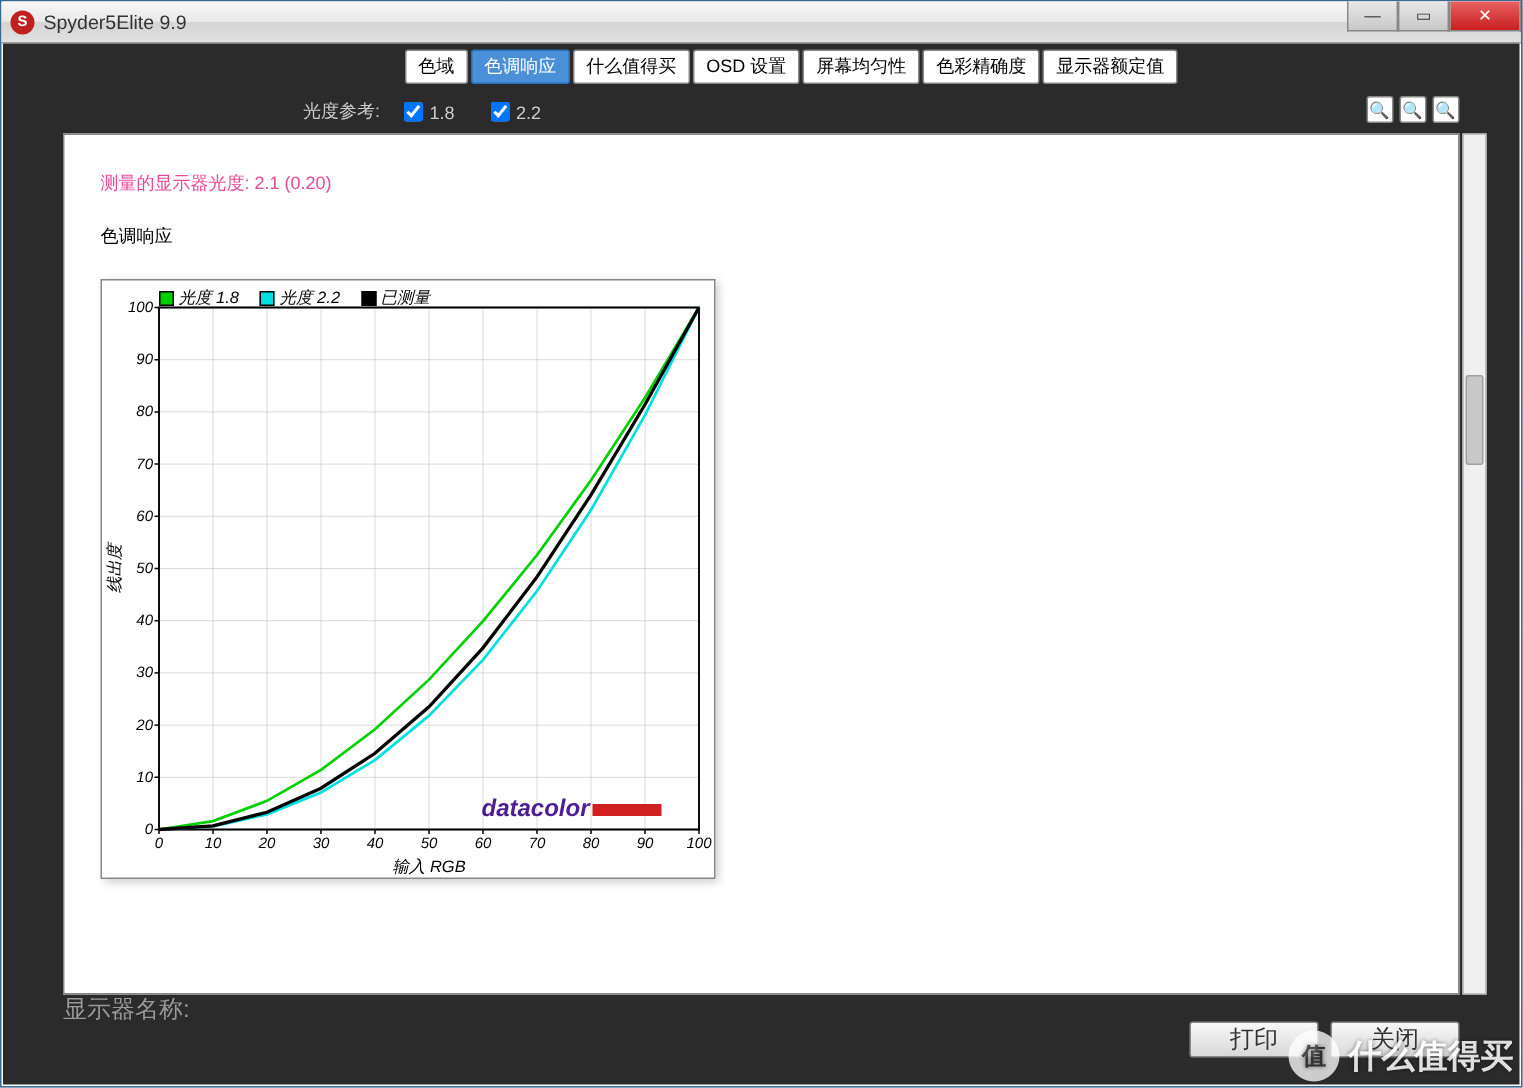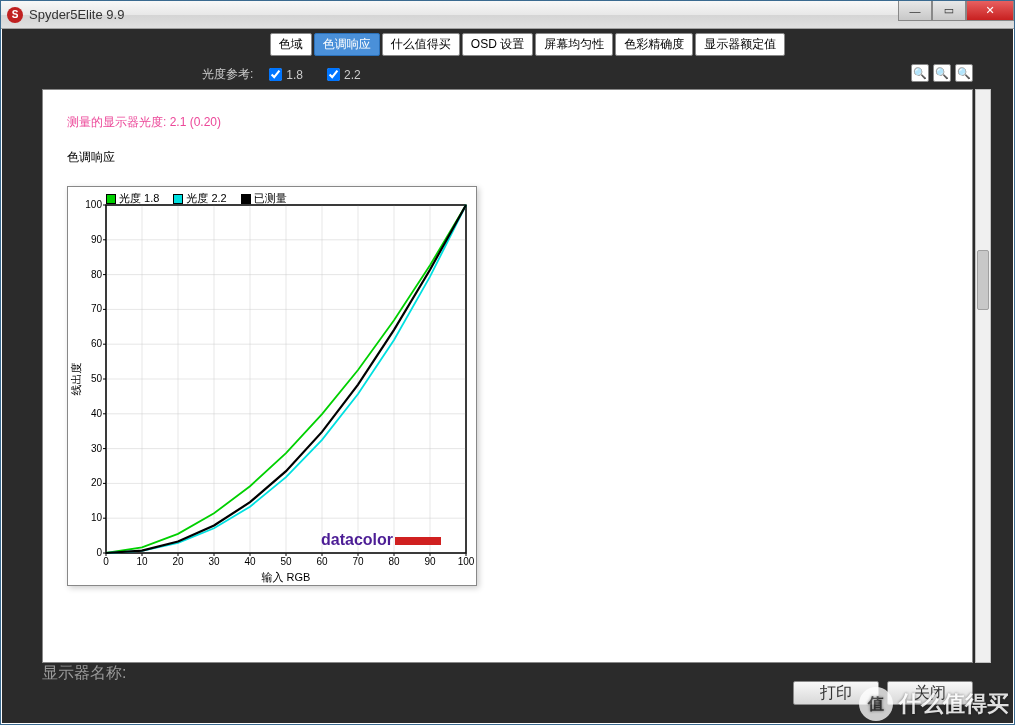--- a/index.html
+++ b/index.html
@@ -95,20 +95,21 @@
   }
   .panel-inner { padding: 24px 24px 10px 24px; }
   .info-line1 { font-size: 12px; color: #ec4899; margin-bottom: 18px; }
   .info-line2 { font-size: 12px; color: #000; margin-bottom: 20px; }
   .chart-wrap {
     width: 410px; height: 400px;
     border: 1px solid #888;
     background: #fff;
     position: relative;
     box-shadow: 2px 2px 6px rgba(0,0,0,0.2);
+    font-style: italic;
   }
   .legend-row {
     position: absolute; left: 38px; top: 4px;
     display: flex; gap: 14px; font-size: 11px; align-items: center;
     z-index: 3;
   }
   .leg-sw { width: 10px; height: 10px; display: inline-block; border: 1px solid #000; margin-right: 3px; vertical-align: middle; }
   .sw-green { background: #00d000; }
   .sw-cyan  { background: #00e0e0; }
   .sw-black { background: #000; }

